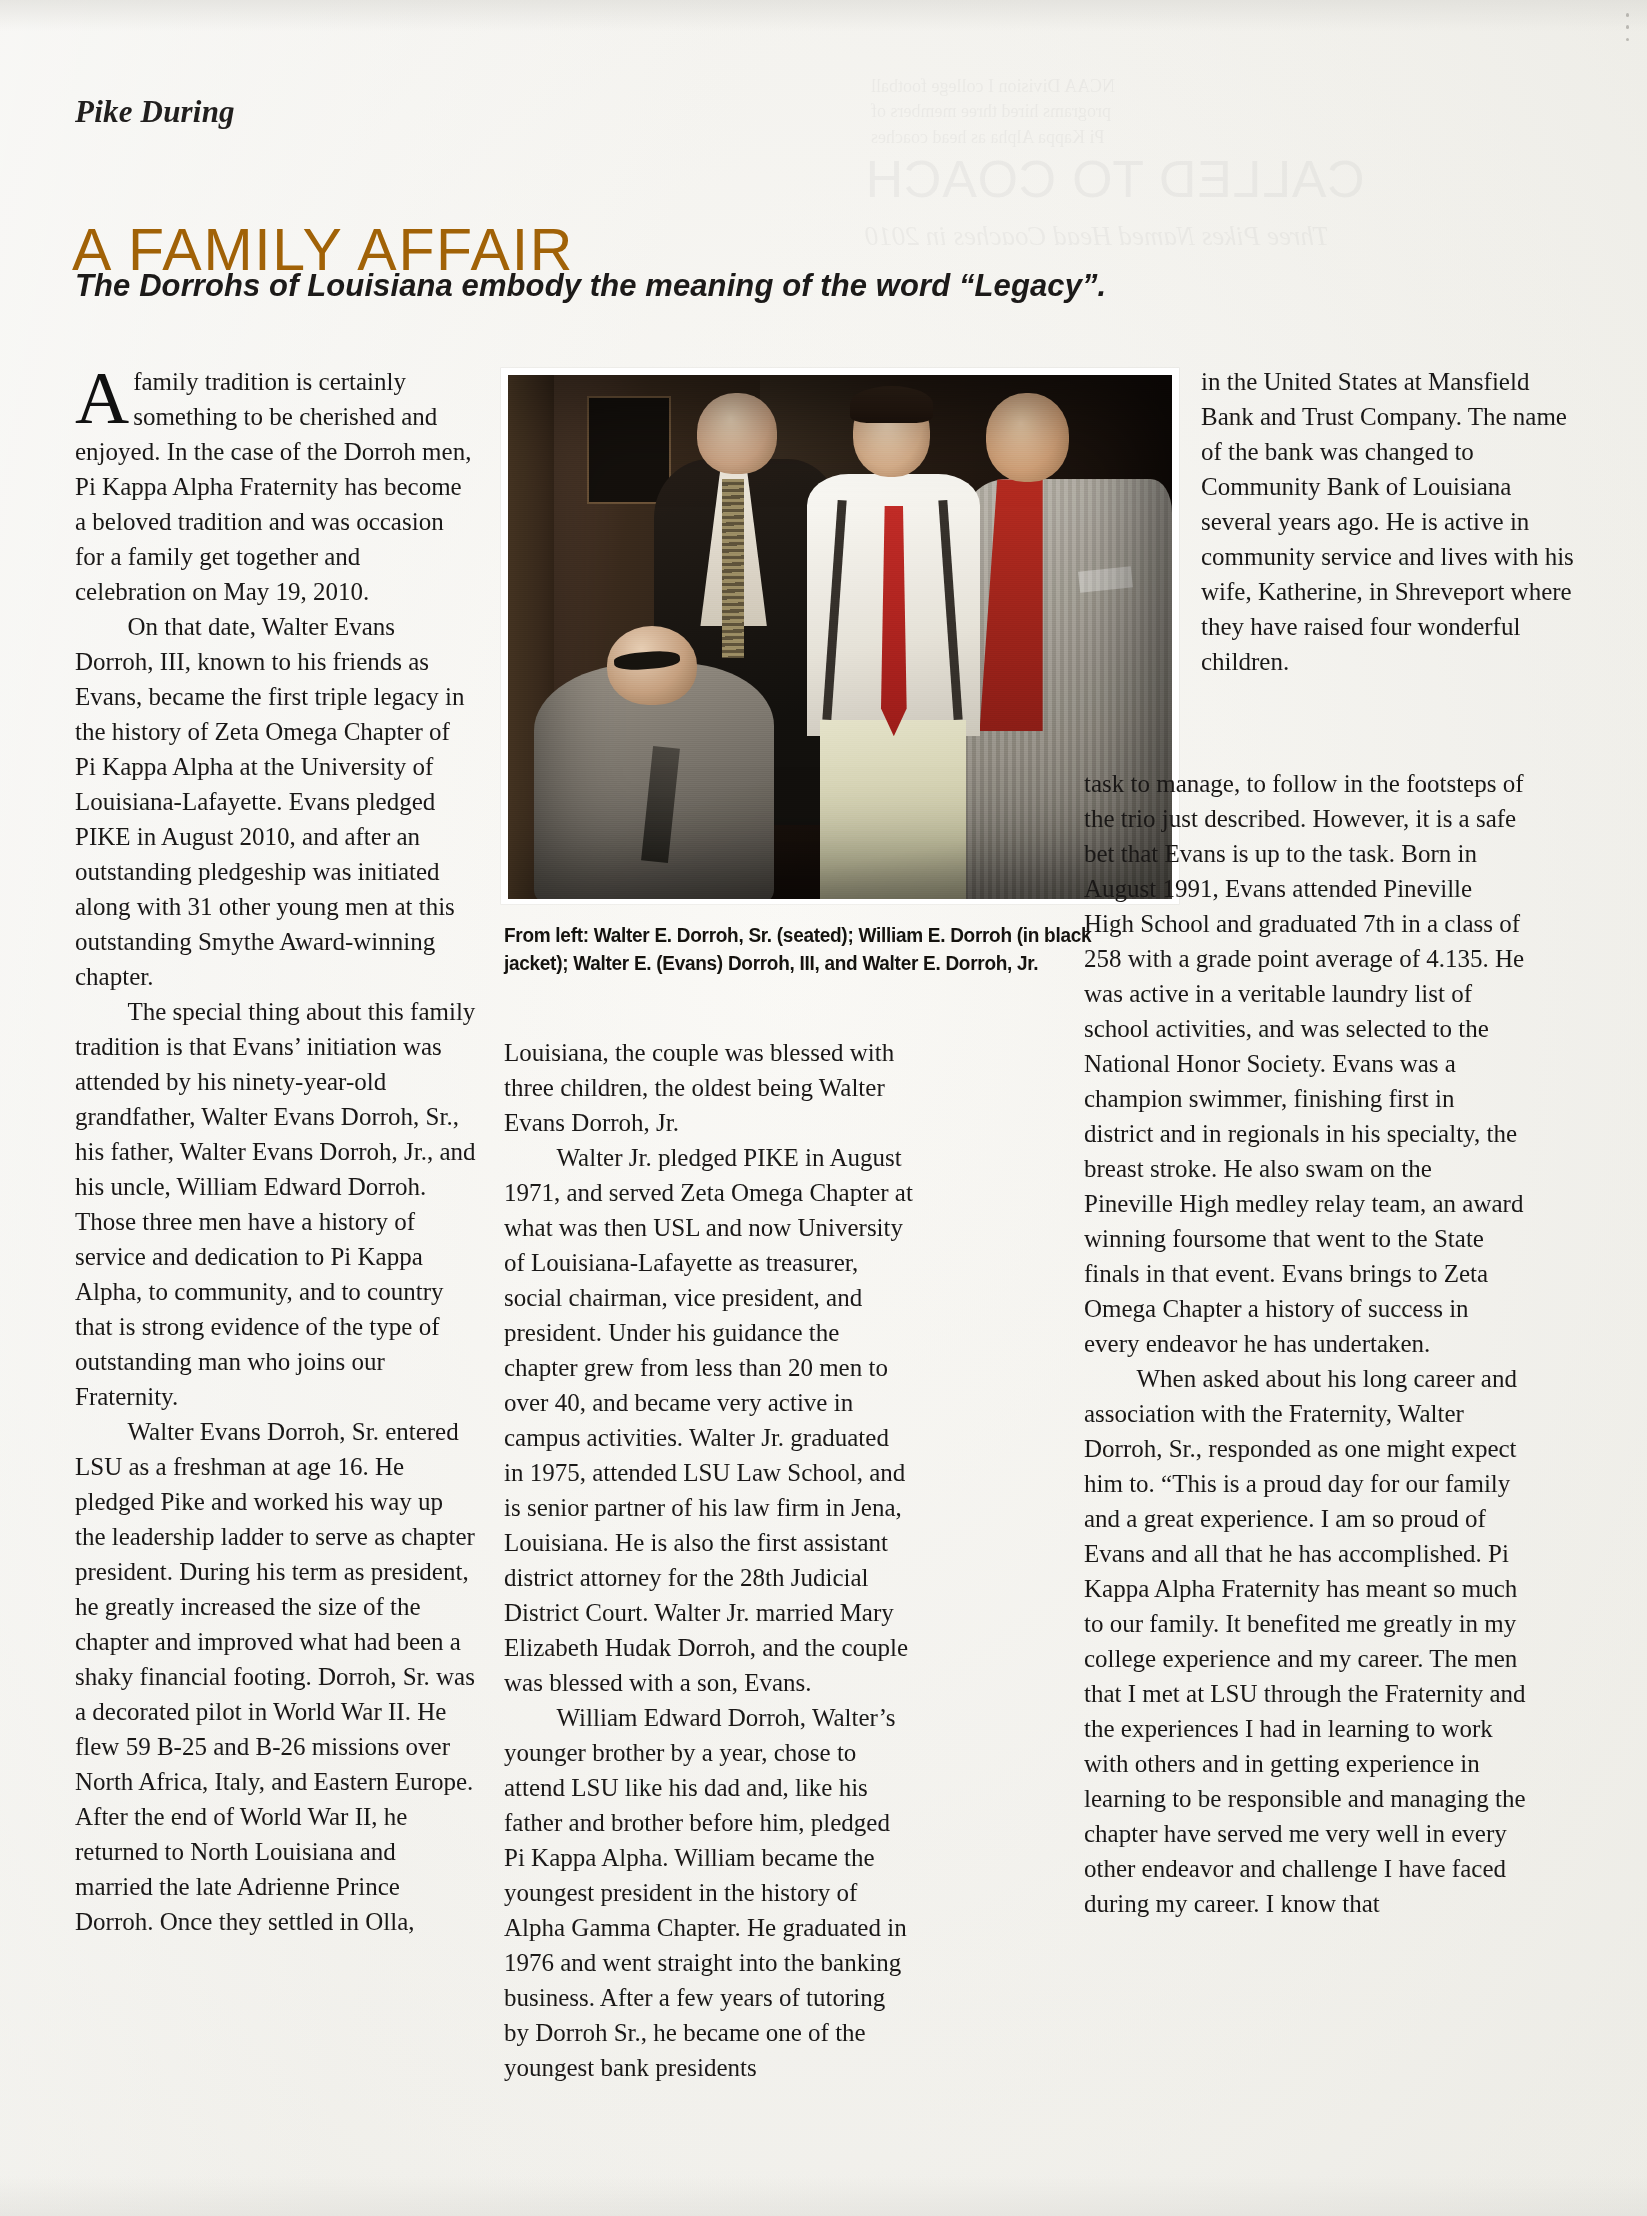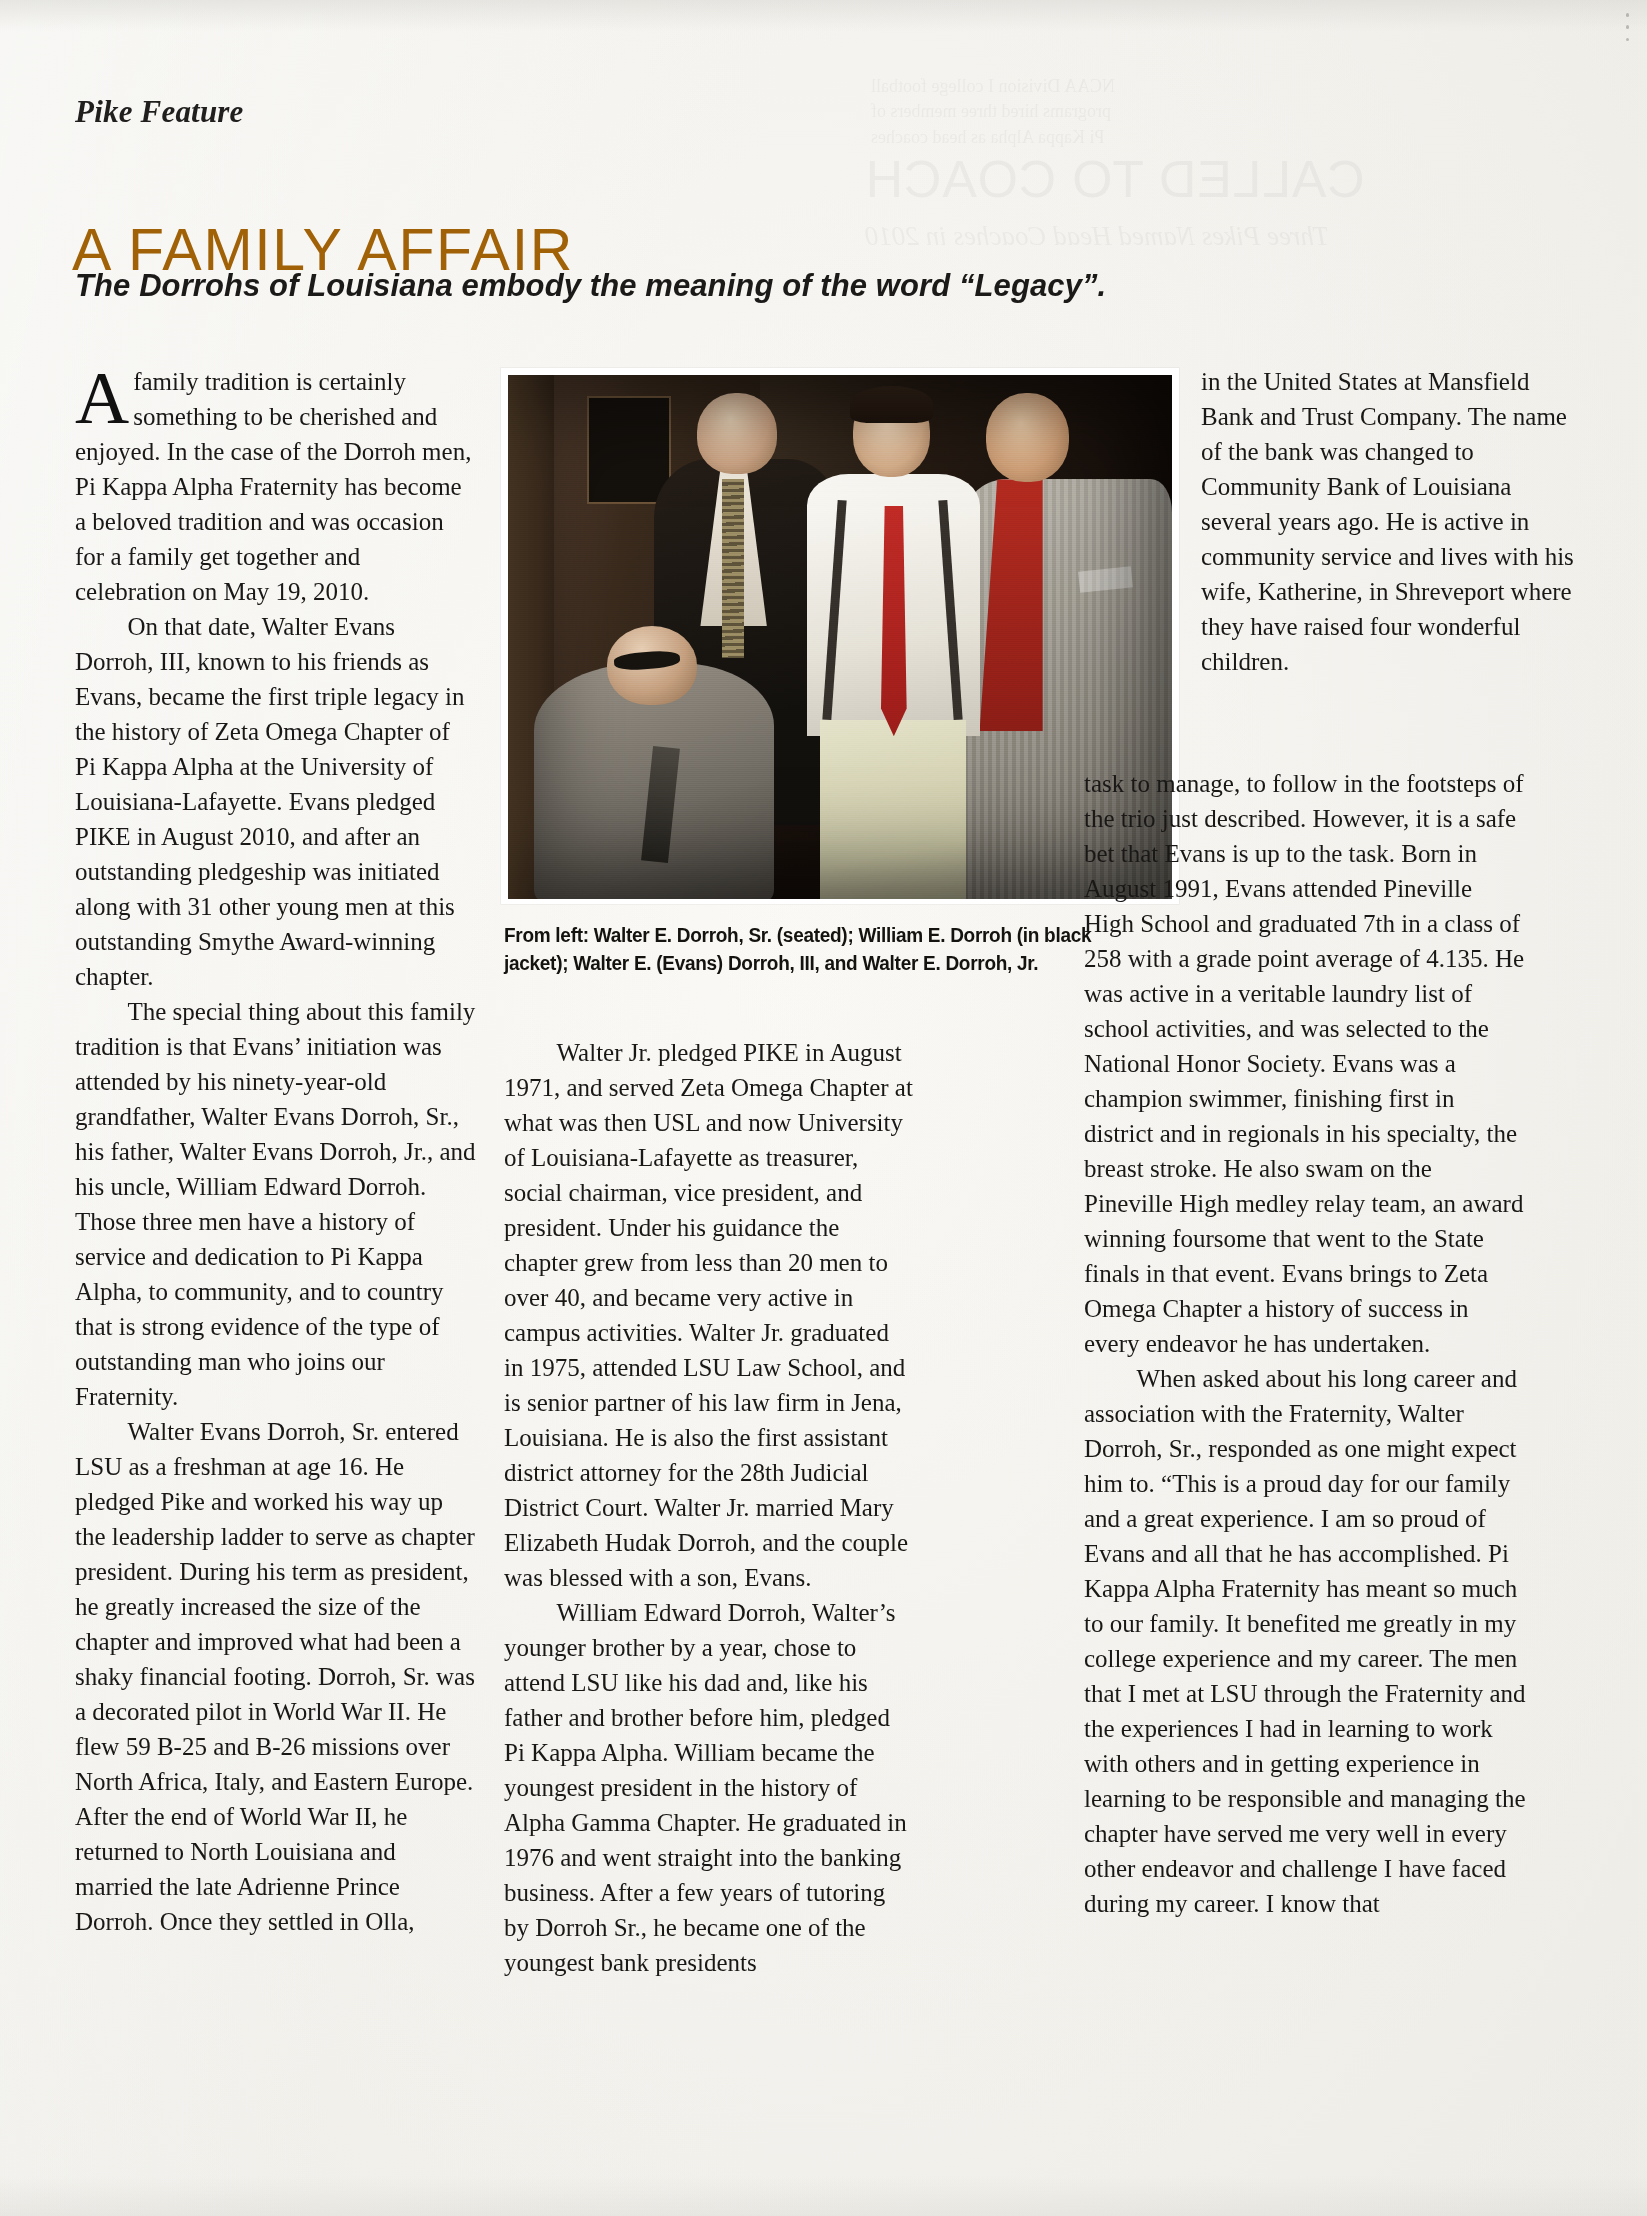--- a/index.html
+++ b/index.html
@@ -338,21 +338,21 @@
   </div>
 
   <div class="ghost ghost-title">CALLED TO COACH</div>
   <div class="ghost ghost-sub">Three Pikes Named Head Coaches in 2010</div>
   <div class="ghost ghost-line" style="left:871px; top:74px;">NCAA Division I college football</div>
   <div class="ghost ghost-line" style="left:871px; top:99px;">programs hired three members of</div>
   <div class="ghost ghost-line" style="left:871px; top:125px;">Pi Kappa Alpha as head coaches</div>
 
   <div class="content">
 
-    <div class="kicker">Pike Feature</div>
+    <div class="kicker">Pike During</div>
     <h1 class="headline" style="color: #a16207;">A FAMILY AFFAIR</h1>
     <div class="deck">The Dorrohs of Louisiana embody the meaning of the word “Legacy”.</div>
 
     <div class="photo-frame">
       <div class="photo">
         <div class="ph-wall"></div>
         <div class="ph-door"></div>
         <div class="ph-frame-art"></div>
 
         <div class="p-back-body"></div>
@@ -388,20 +388,21 @@
     <div class="col" id="col1">
       <p class="first">
         <span class="dropcap">A</span><span>family tradition is certainly something to be cherished and enjoyed. In the case of the Dorroh men, Pi Kappa Alpha Fraternity has become a beloved tradition and was occasion for a family get together and celebration on May 19, 2010.</span>
       </p>
       <p>On that date, Walter Evans Dorroh, III, known to his friends as Evans, became the first triple legacy in the history of Zeta Omega Chapter of Pi Kappa Alpha at the University of Louisiana-Lafayette. Evans pledged PIKE in August 2010, and after an outstanding pledgeship was initiated along with 31 other young men at this outstanding Smythe Award-winning chapter.</p>
       <p>The special thing about this family tradition is that Evans’ initiation was attended by his ninety-year-old grandfather, Walter Evans Dorroh, Sr., his father, Walter Evans Dorroh, Jr., and his uncle, William Edward Dorroh. Those three men have a history of service and dedication to Pi Kappa Alpha, to community, and to country that is strong evidence of the type of outstanding man who joins our Fraternity.</p>
       <p>Walter Evans Dorroh, Sr. entered LSU as a freshman at age 16. He pledged Pike and worked his way up the leadership ladder to serve as chapter president. During his term as president, he greatly increased the size of the chapter and improved what had been a shaky financial footing. Dorroh, Sr. was a decorated pilot in World War II. He flew 59 B-25 and B-26 missions over North Africa, Italy, and Eastern Europe. After the end of World War II, he returned to North Louisiana and married the late Adrienne Prince Dorroh. Once they settled in Olla,</p>
     </div>
 
     <div class="col" id="col2">
+      <p class="first">Louisiana, the couple was blessed with three children, the oldest being Walter Evans Dorroh, Jr.</p>
       <p>Walter Jr. pledged PIKE in August 1971, and served Zeta Omega Chapter at what was then USL and now University of Louisiana-Lafayette as treasurer, social chairman, vice president, and president. Under his guidance the chapter grew from less than 20 men to over 40, and became very active in campus activities. Walter Jr. graduated in 1975, attended LSU Law School, and is senior partner of his law firm in Jena, Louisiana. He is also the first assistant district attorney for the 28th Judicial District Court. Walter Jr. married Mary Elizabeth Hudak Dorroh, and the couple was blessed with a son, Evans.</p>
       <p>William Edward Dorroh, Walter’s younger brother by a year, chose to attend LSU like his dad and, like his father and brother before him, pledged Pi Kappa Alpha. William became the youngest president in the history of Alpha Gamma Chapter. He graduated in 1976 and went straight into the banking business. After a few years of tutoring by Dorroh Sr., he became one of the youngest bank presidents</p>
     </div>
 
     <div class="col" id="col3a">
       <p class="first">in the United States at Mansfield Bank and Trust Company. The name of the bank was changed to Community Bank of Louisiana several years ago. He is active in community service and lives with his wife, Katherine, in Shreveport where they have raised four wonderful children.</p>
     </div>
 
     <div class="col" id="col3b">
       <p class="first">task to manage, to follow in the footsteps of the trio just described. However, it is a safe bet that Evans is up to the task. Born in August 1991, Evans attended Pineville High School and graduated 7th in a class of 258 with a grade point average of 4.135. He was active in a veritable laundry list of school activities, and was selected to the National Honor Society. Evans was a champion swimmer, finishing first in district and in regionals in his specialty, the breast stroke. He also swam on the Pineville High medley relay team, an award winning foursome that went to the State finals in that event. Evans brings to Zeta Omega Chapter a history of success in every endeavor he has undertaken.</p>

